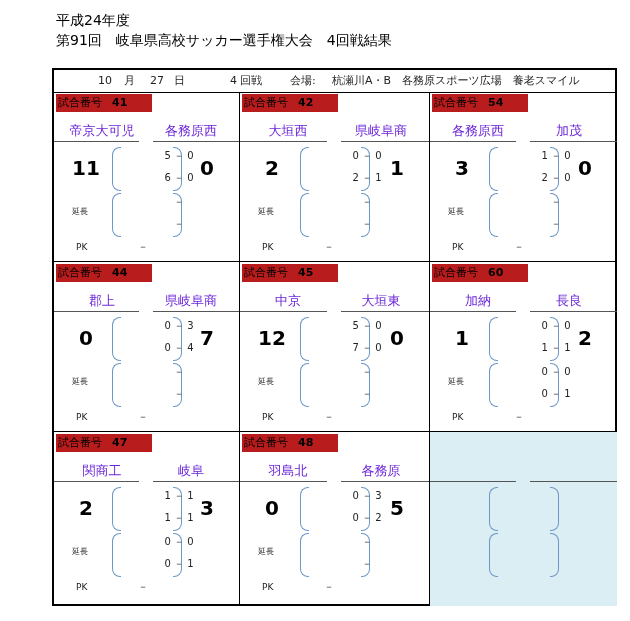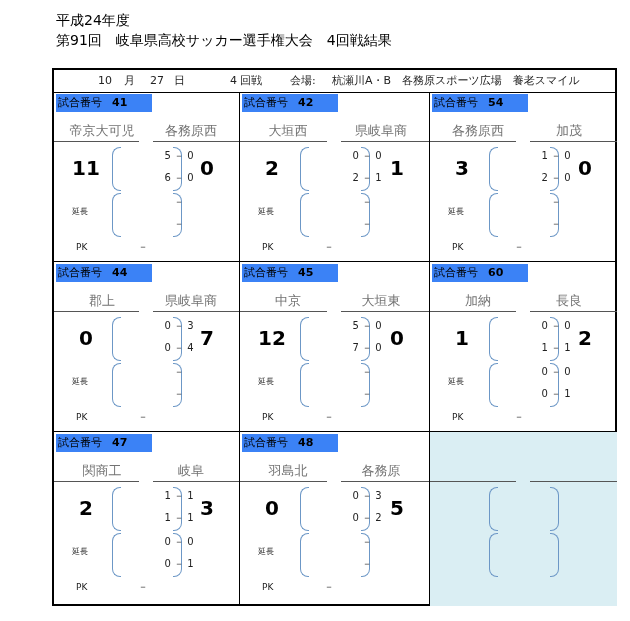--- a/index.html
+++ b/index.html
@@ -7,24 +7,24 @@
          font-family:"DejaVu Sans", "Liberation Sans", sans-serif; color:#000; }
   .title1 { position:absolute; left:56px; top:12px; font-size:14px; letter-spacing:0px; }
   .title2 { position:absolute; left:56px; top:32px; font-size:14px; letter-spacing:0px; }
   .sheet { position:absolute; left:52px; top:68px; width:565px; height:538px;
            border:2px solid #000; box-sizing:border-box; }
   .hdr { position:absolute; left:0; top:0; width:561px; height:22px; border-bottom:1px solid #000;
          font-size:11px; line-height:22px; color:#222; white-space:pre; }
   .hdr span { position:absolute; top:0; }
   .cell { position:absolute; box-sizing:border-box; border-right:1px solid #000; border-bottom:1px solid #000; }
   .cell.empty { background:#daeef3; }
-  .mno { position:absolute; left:2px; top:2px; height:18px; width:96px; background:#3b82f6;
+  .mno { position:absolute; left:2px; top:2px; height:18px; width:96px; background:#b91c1c;
          font-size:11px; line-height:18px; padding-left:2px; box-sizing:border-box; }
   .mno .num { font-weight:bold; margin-left:10px; }
-  .team { position:absolute; top:30px; font-size:13px; line-height:18px; color:#737373; }
+  .team { position:absolute; top:30px; font-size:13px; line-height:18px; color:#6d28d9; }
   .teamA { left:6px; width:84px; text-align:center; }
   .teamB { right:6px; width:84px; text-align:center; }
   .uline { position:absolute; top:49px; height:1px; background:#555; }
   .score { position:absolute; top:64px; font-size:20px; font-weight:bold; width:40px; text-align:center; }
   .scoreA { left:12px; }
   .scoreB { right:12px; }
   .br { position:absolute; width:70px; height:44px; }
   .br .l, .br .r { position:absolute; top:0; width:8px; height:42px; border:1.5px solid #6c97c6; }
   .br .l { left:0; border-right:none; border-radius:8px 0 0 8px; }
   .br .r { right:0; border-left:none; border-radius:0 8px 8px 0; }

